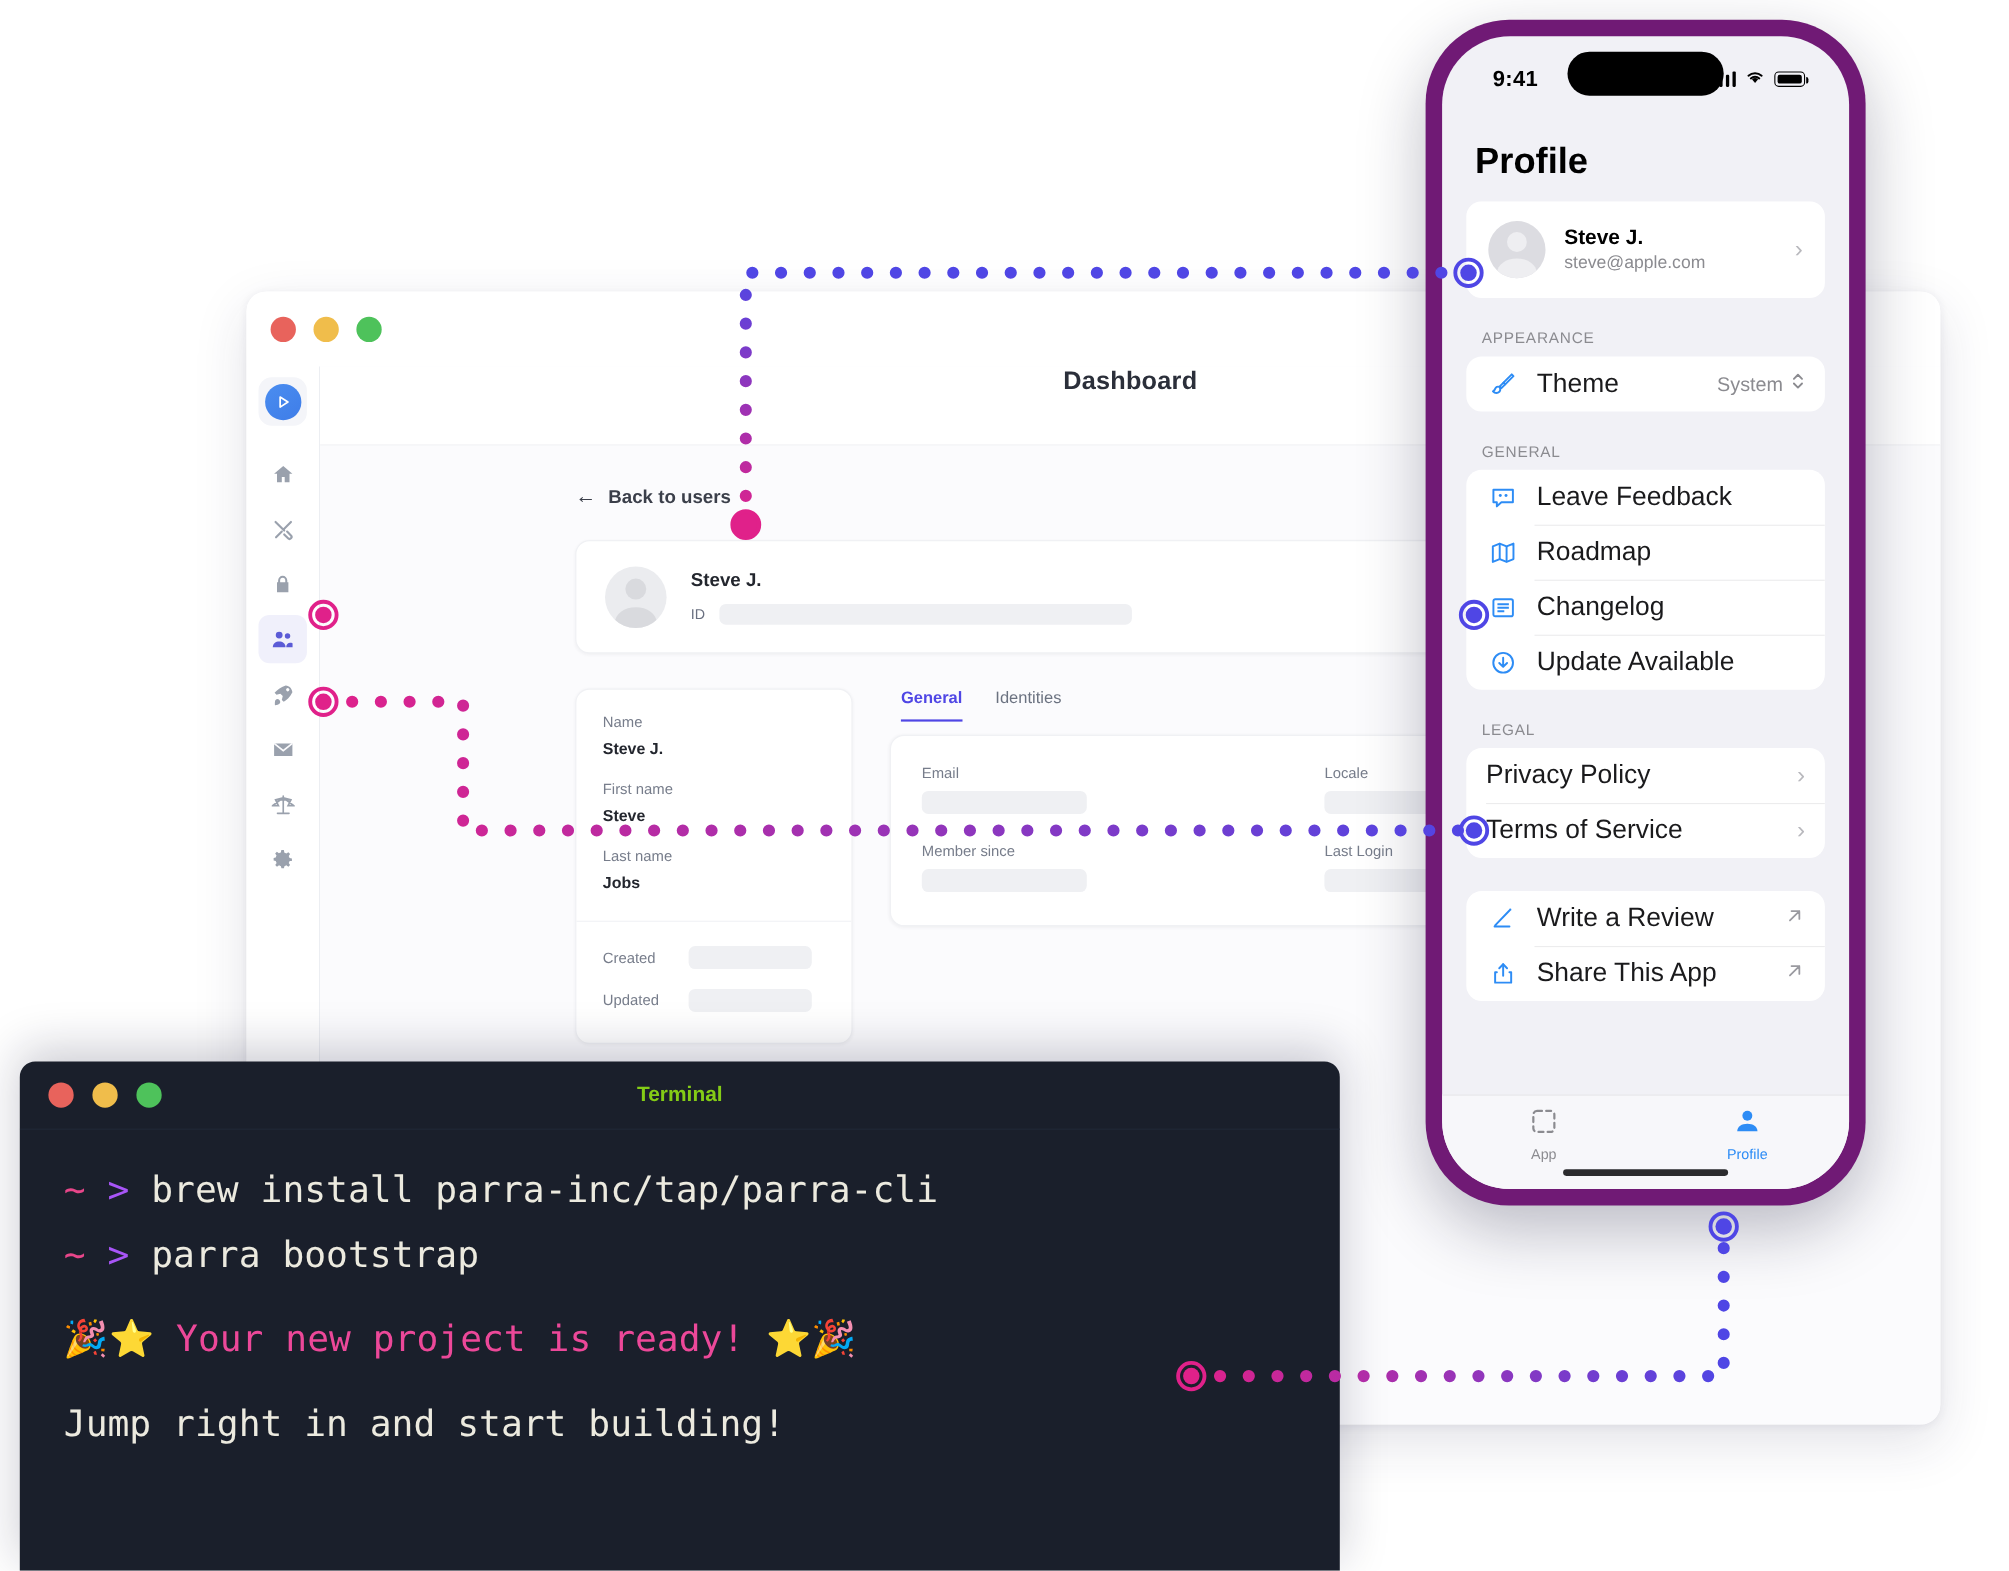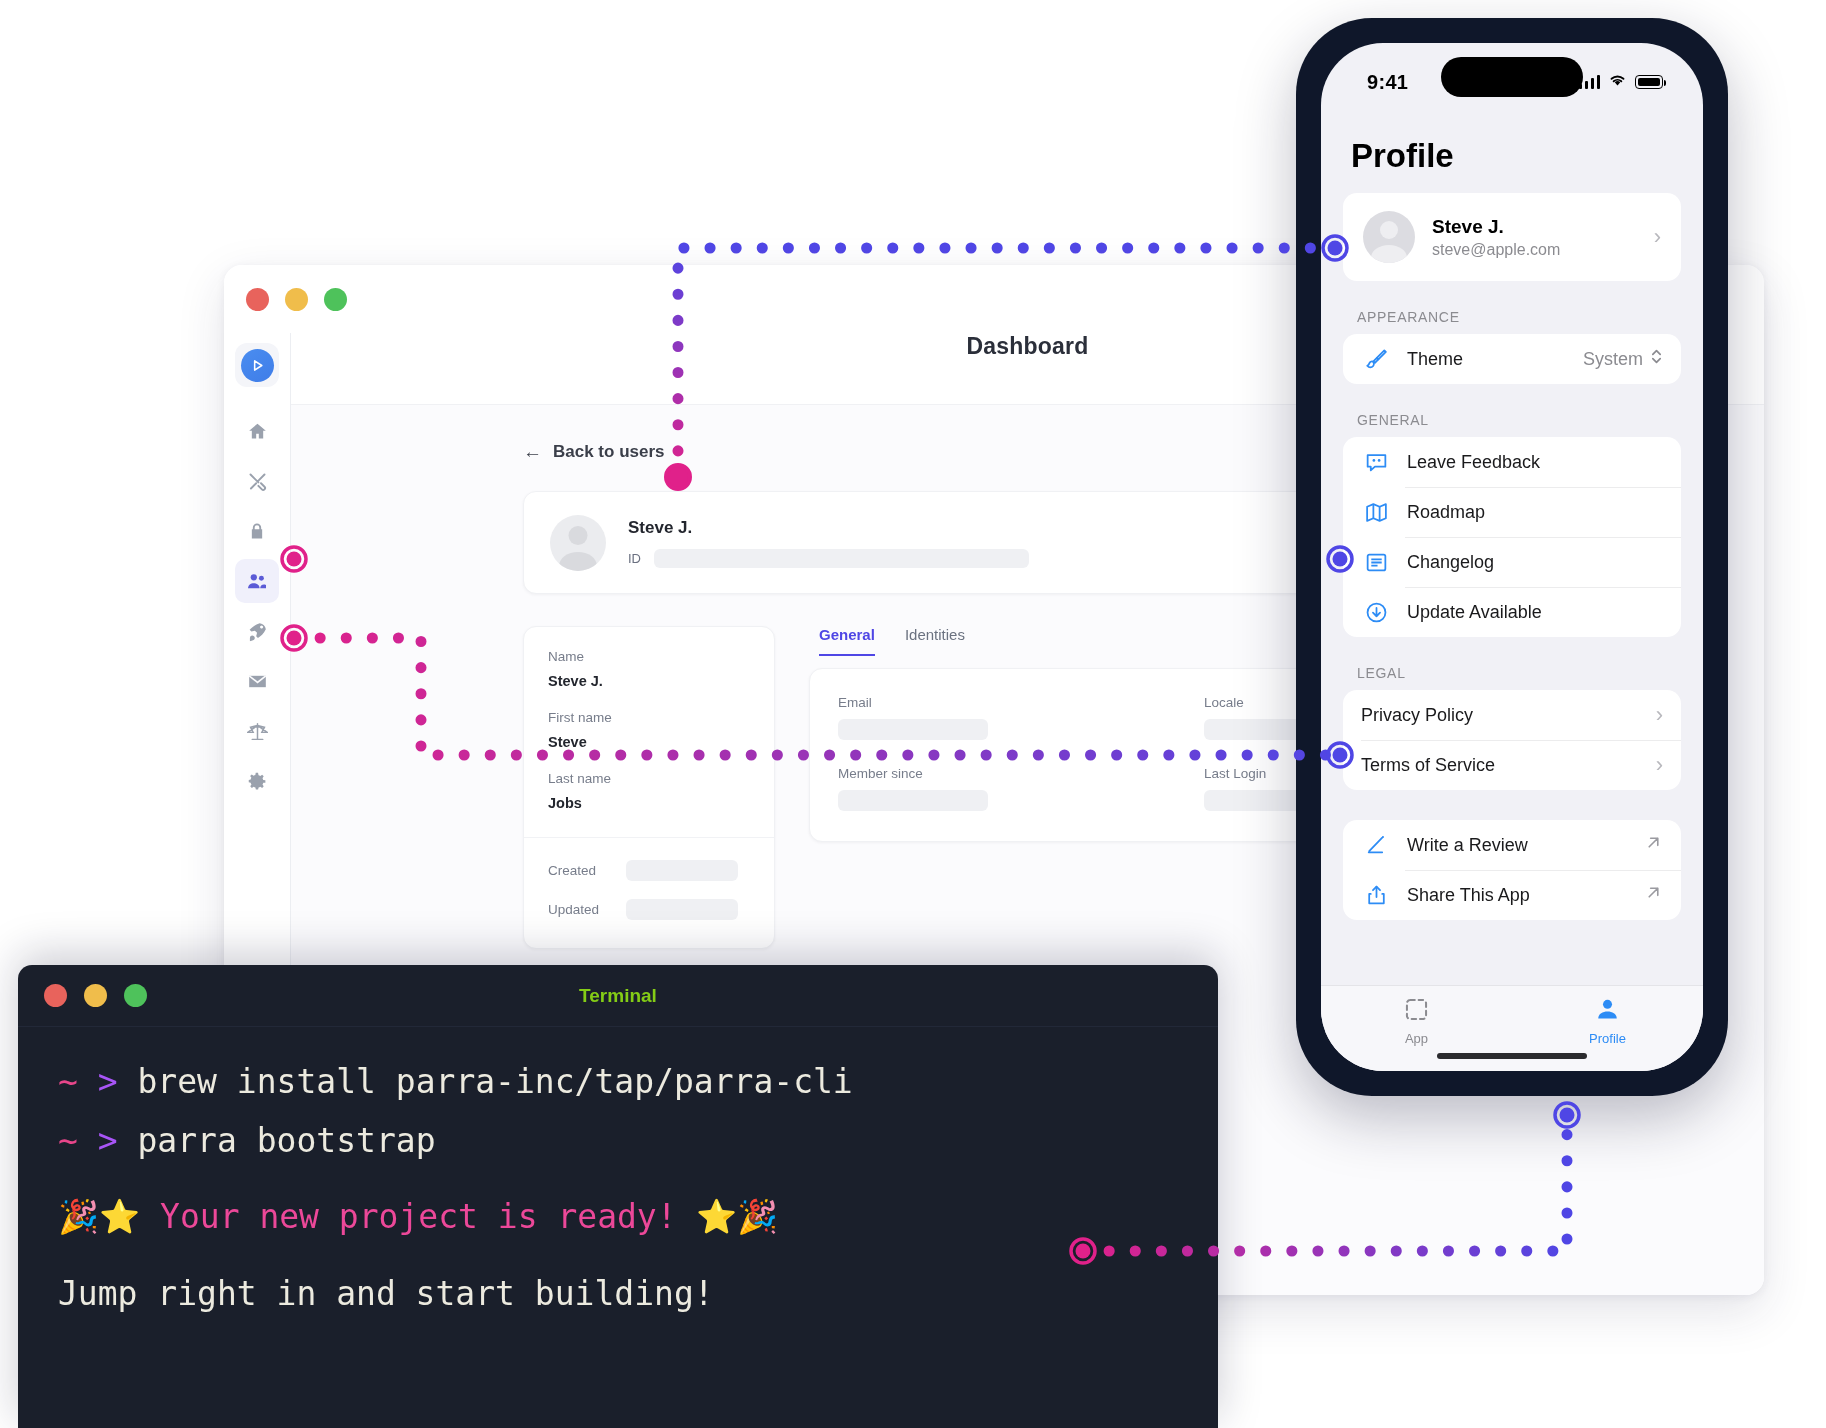--- a/index.html
+++ b/index.html
@@ -111,23 +111,23 @@
     padding: 26px 28px 30px 28px;
     display: grid; grid-template-columns: 1fr 1fr; gap: 26px 70px;
     width: 720px;
   }
   .tf-label { font-size: 13.5px; color: #777d8b; }
   .tf-skel { margin-top: 9px; height: 21px; background: #eff0f3; border-radius: 6px; }
 
   
   .phone {
     position: absolute; left: 1296px; top: 18px;
-    width: 432px; height: 1078px;
-    background: #0f172a; border-radius: 76px;
-    padding: 25px;
+    width: 400px; height: 1078px;
+    background: #701a75; border-radius: 76px;
+    padding: 15px;
     box-shadow: 0 22px 60px rgba(20,20,50,.28);
   }
   .phone-screen {
     width: 100%; height: 100%; background: #f1f1f6;
     border-radius: 62px; overflow: hidden; position: relative;
     display: flex; flex-direction: column;
   }
   .notch {
     position: absolute; top: 14px; left: 50%; transform: translateX(-50%);
     width: 142px; height: 40px; background: #000; border-radius: 22px;
@@ -172,21 +172,21 @@
   }
   .p-row {
     display: flex; align-items: center; min-height: 50px;
     padding: 0 18px; gap: 16px; position: relative;
   }
   .p-row + .p-row::before {
     content:""; position:absolute; left: 62px; right: 0; top: 0; height: 1px; background: #ececed;
   }
   .p-row.noicon + .p-row.noicon::before { left: 18px; }
   .p-icon { width: 30px; display: flex; align-items: center; justify-content: center; color: #2d8cf5; flex: none; }
-  .p-label { font-size: 18px; color: #1a1a1c; }
+  .p-label { font-size: 24px; color: #1a1a1c; }
   .p-value { margin-left: auto; font-size: 18px; color: #8b8b90; display: flex; align-items: center; gap: 7px; }
   .ext-arrow { margin-left: auto; color: #9a9aa0; font-size: 18px; }
 
   .tabbar {
     height: 86px; background: #f7f7fa; border-top: 1px solid #e4e4e8;
     display: flex; align-items: flex-start; padding-top: 10px;
   }
   .tabitem { flex: 1; display: flex; flex-direction: column; align-items: center; gap: 4px; }
   .tabitem .tlabel { font-size: 13px; color: #8b8b90; }
   .tabitem.active .tlabel { color: #2d8cf5; }

